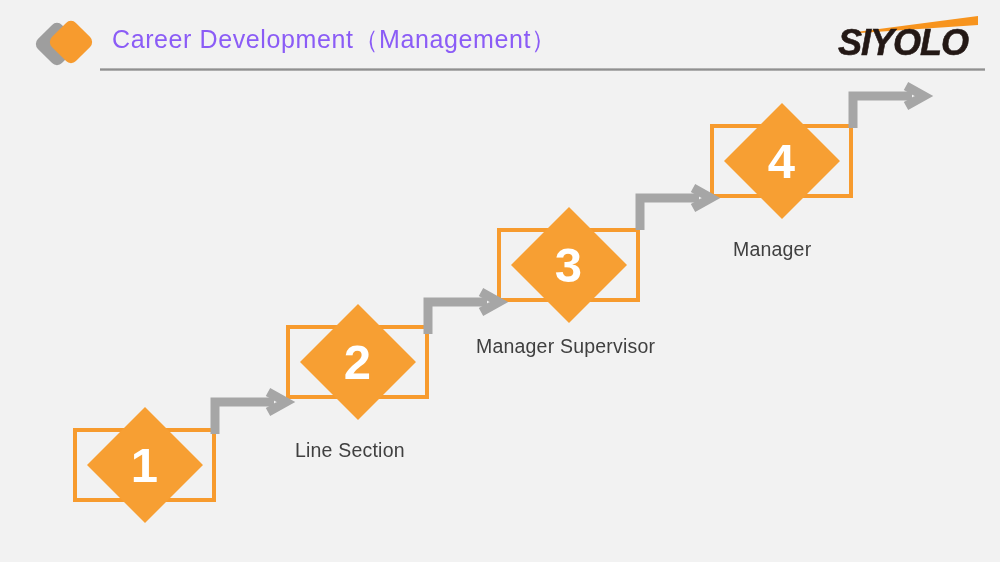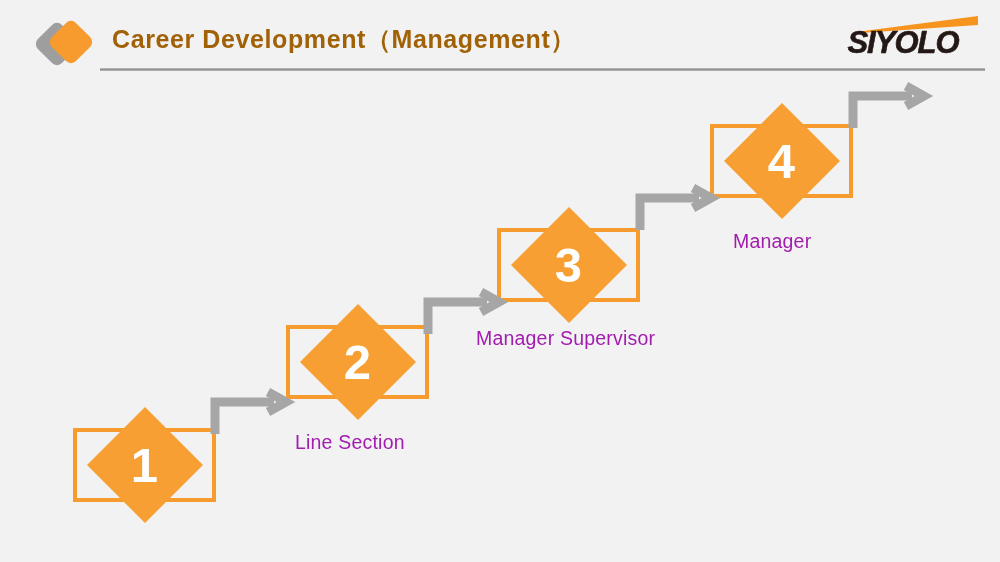--- a/index.html
+++ b/index.html
@@ -19,33 +19,33 @@
   .header-logo-mark .sq{
     position:absolute;width:34px;height:34px;border-radius:7px;
     transform:rotate(45deg);
   }
   .header-logo-mark .sq.gray{left:2px;top:7px;background:#9e9e9e;}
   .header-logo-mark .sq.orange{left:16px;top:5px;background:#F79B2E;}
 
   .slide-title{
     position:absolute;left:112px;top:23px;
     font-size:25px;letter-spacing:.6px;
-    color:#a16207;font-weight:700;white-space:nowrap;
+    color:#8b5cf6;font-weight:400;white-space:nowrap;
   }
   .header-rule{
     position:absolute;left:100px;top:68px;width:885px;height:3px;
     background:linear-gradient(to bottom,#c9c9c9 0,#8c8c8c 45%,#bcbcbc 100%);
   }
 
   
   .brand{position:absolute;right:22px;top:14px;width:150px;height:48px;}
   .brand .swoosh{position:absolute;left:28px;top:2px;width:122px;height:17px;}
   .brand .wordmark{
     position:absolute;left:0;top:12px;width:150px;
-    font-size:31px;font-weight:bold;font-style:italic;
+    font-size:36px;font-weight:bold;font-style:italic;
     letter-spacing:-1px;color:#231815;
     font-family:"Liberation Sans",sans-serif;
     text-align:center;line-height:34px;
     -webkit-text-stroke:0.6px #231815;
   }
 
   
   .step{position:absolute;}
   .step-box{
     position:absolute;left:0;top:0;
@@ -63,22 +63,23 @@
     margin-left:-41px;margin-top:-41px;
   }
   .step-num{
     position:absolute;left:0;top:0;width:143px;height:74px;
     display:flex;align-items:center;justify-content:center;
     color:#ffffff;font-size:49px;font-weight:bold;
     line-height:1;
   }
   .step-label{
     position:absolute;
-    font-size:19.5px;color:#a21caf;white-space:nowrap;
+    font-size:19.5px;color:#404040;white-space:nowrap;
     letter-spacing:.2px;
+    margin-top:8px;
   }
 
   
   .arrow{position:absolute;}
   .arrow svg{display:block;overflow:visible;}
 </style>
 </head>
 <body>
 
 <div id="slide">

